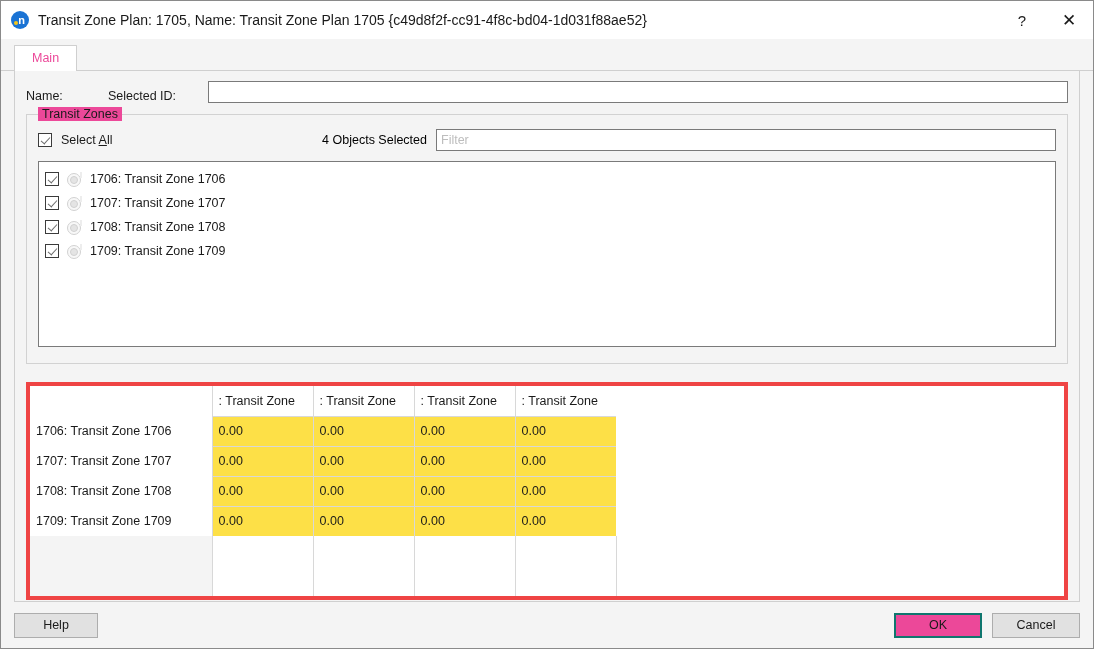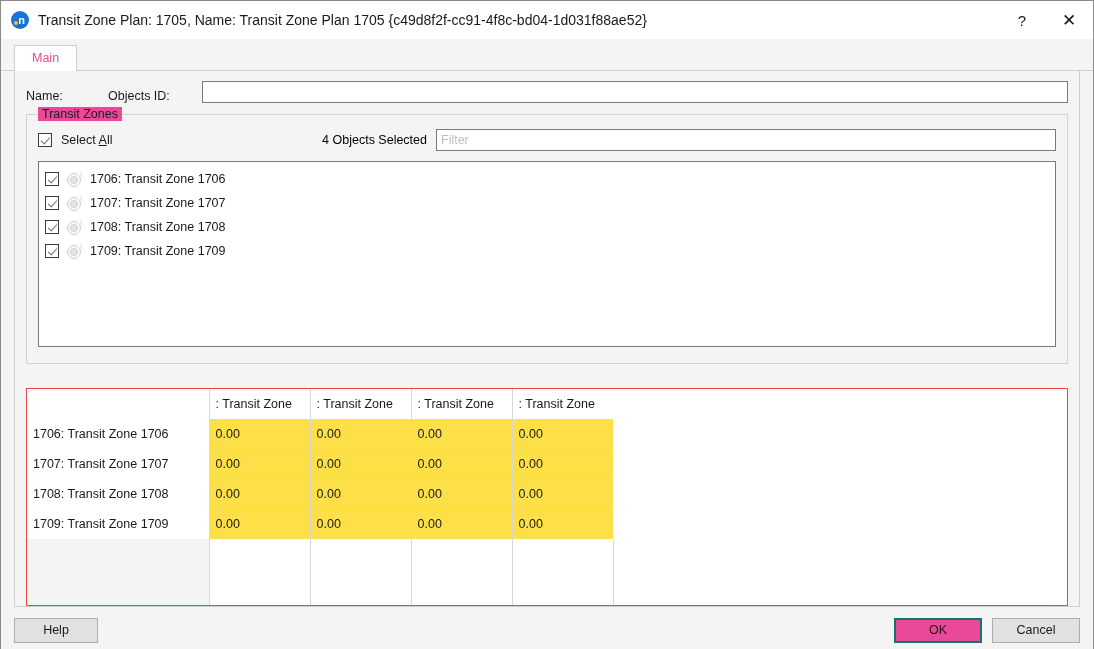--- a/index.html
+++ b/index.html
@@ -265,24 +265,24 @@
   }
   .list-label {
     margin-left: 9px;
     font-size: 12.5px;
     color: #1a1a1a;
     white-space: nowrap;
   }
 
   
   .matrix-panel {
-    border: 1px solid #ef4444;
+    border: 4px solid #ef4444;
     background: #ffffff;
     height: 218px;
-    margin-top: 24px;
+    margin-top: 18px;
     box-sizing: border-box;
     overflow: hidden;
     position: relative;
   }
   table.matrix {
     border-collapse: collapse;
     table-layout: fixed;
     font-size: 12.5px;
   }
   table.matrix th, table.matrix td {
@@ -383,21 +383,21 @@
 
   <div class="tabstrip">
     <div class="tab">Main</div>
     <div class="tab-underline"></div>
   </div>
 
   <div class="content">
 
     <div class="name-row">
       <span class="lbl name-label">Name:</span>
-      <span class="lbl extid-label">Objects ID:</span>
+      <span class="lbl extid-label">Selected ID:</span>
       <input id="extid-input" class="txtfield" type="text" value="" style="">
     </div>
 
     <div class="groupbox">
       <div class="group-title">Transit Zones</div>
 
       <div class="controls-row">
         <span class="checkbox checked"></span>
         <span class="selectall-label"><span>Select </span><u>A</u><span>ll</span></span>
         <span class="objects-selected">4 Objects Selected</span>

